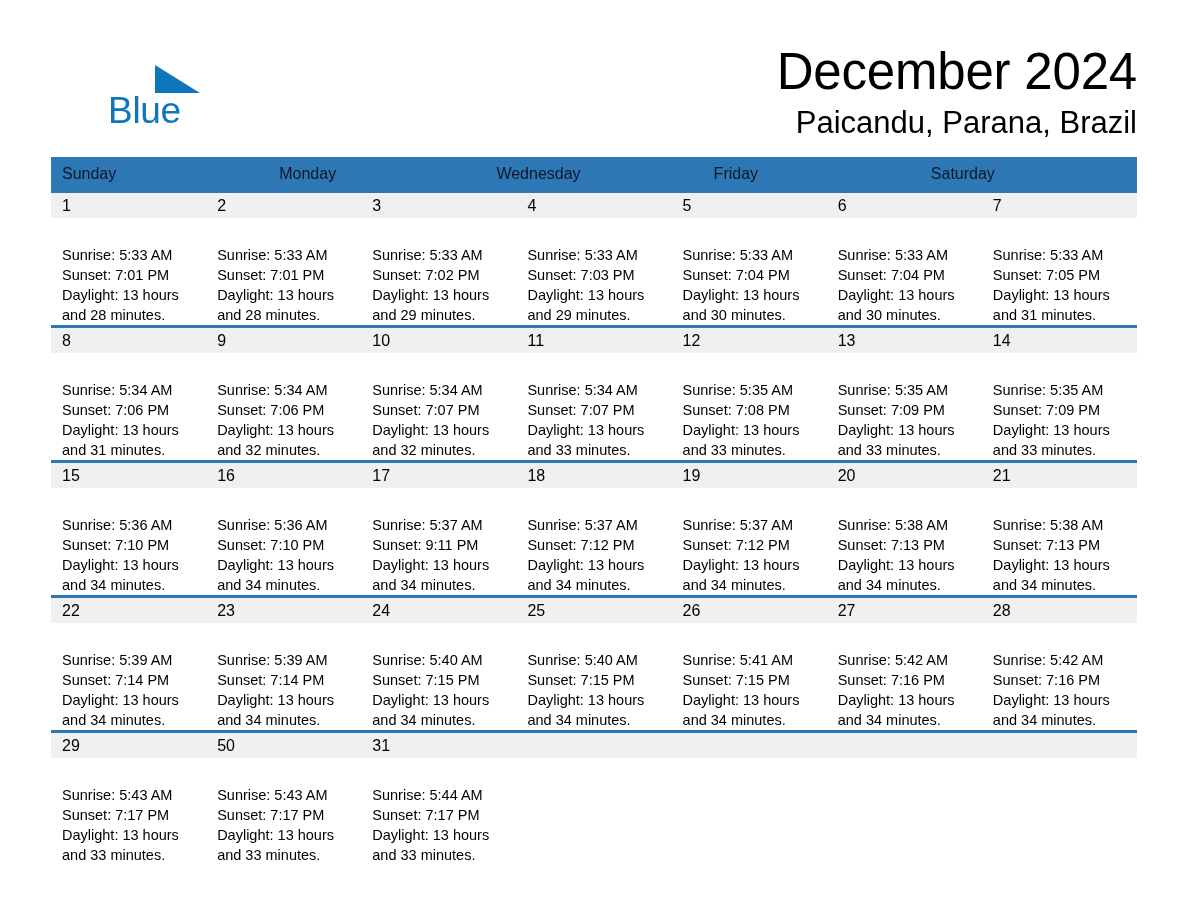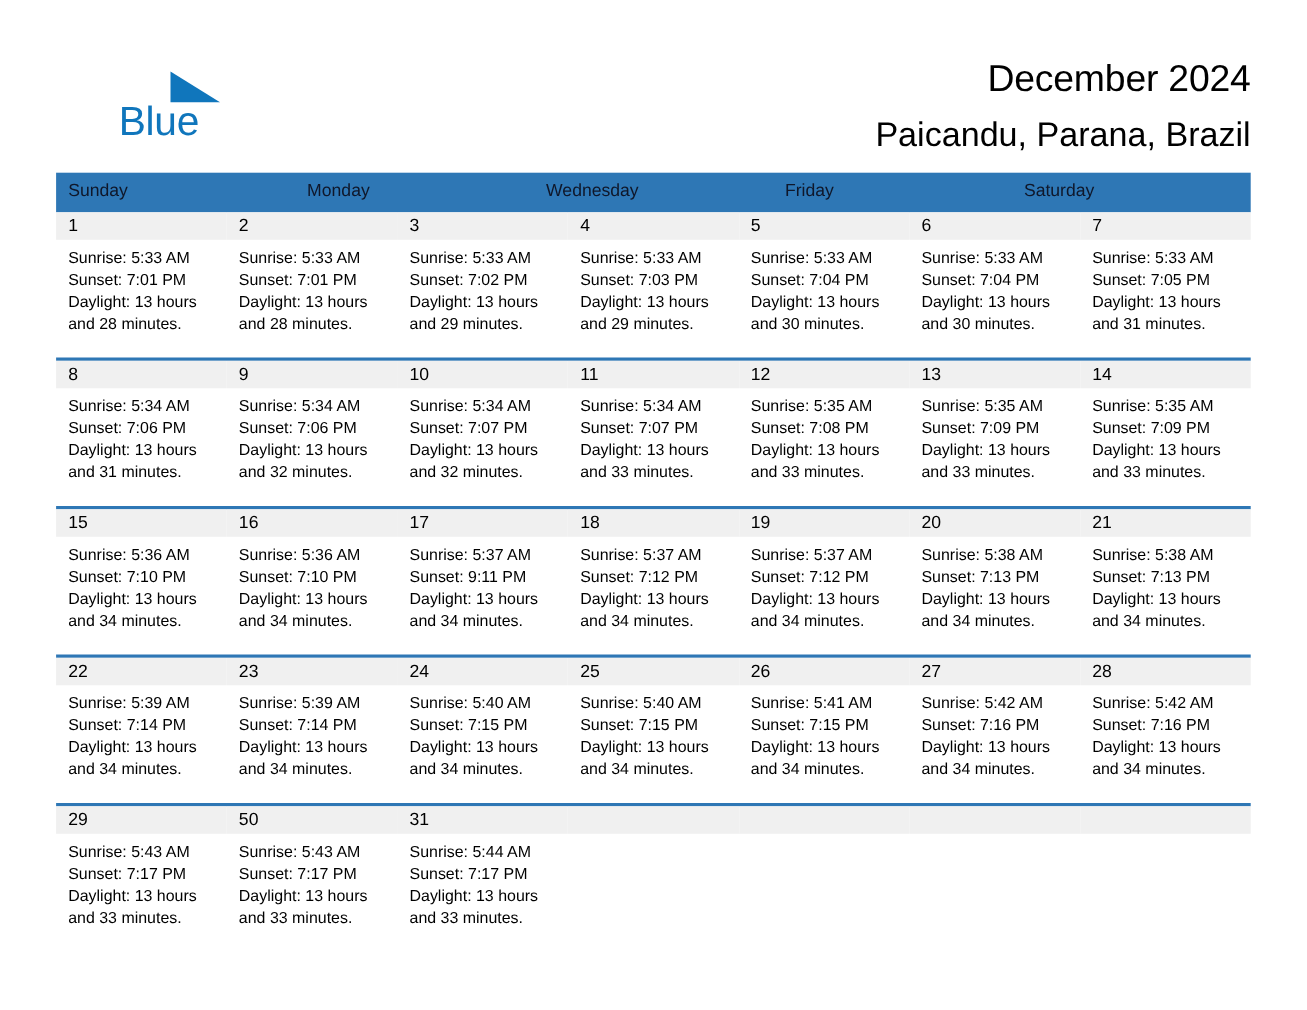--- a/index.html
+++ b/index.html
@@ -72,21 +72,21 @@
 
   .title-block {
     position: absolute;
     right: 0;
     top: 0;
     text-align: right;
     width: 700px;
   }
   .cal-title {
     display: block;
-    font-size: 34px;
+    font-size: 51px;
     line-height: 52px;
     font-weight: normal;
     color: #000000;
     letter-spacing: -0.2px;
   }
   .cal-subtitle {
     display: block;
     margin-top: 11px;
     font-size: 31px;
     line-height: 28px;
@@ -140,20 +140,21 @@
     line-height: 25px;
     padding-left: 11px;
     box-sizing: border-box;
     color: #000000;
   }
   .day-cell.empty .day-number-band {
     background: #F0F0F0;
   }
   .day-lines {
     padding: 7px 6px 0 11px;
+    margin-top: 20px;
   }
   .day-line {
     display: block;
     font-size: 14.5px;
     line-height: 20px;
     color: #000000;
     white-space: nowrap;
   }
 </style>
 </head>

